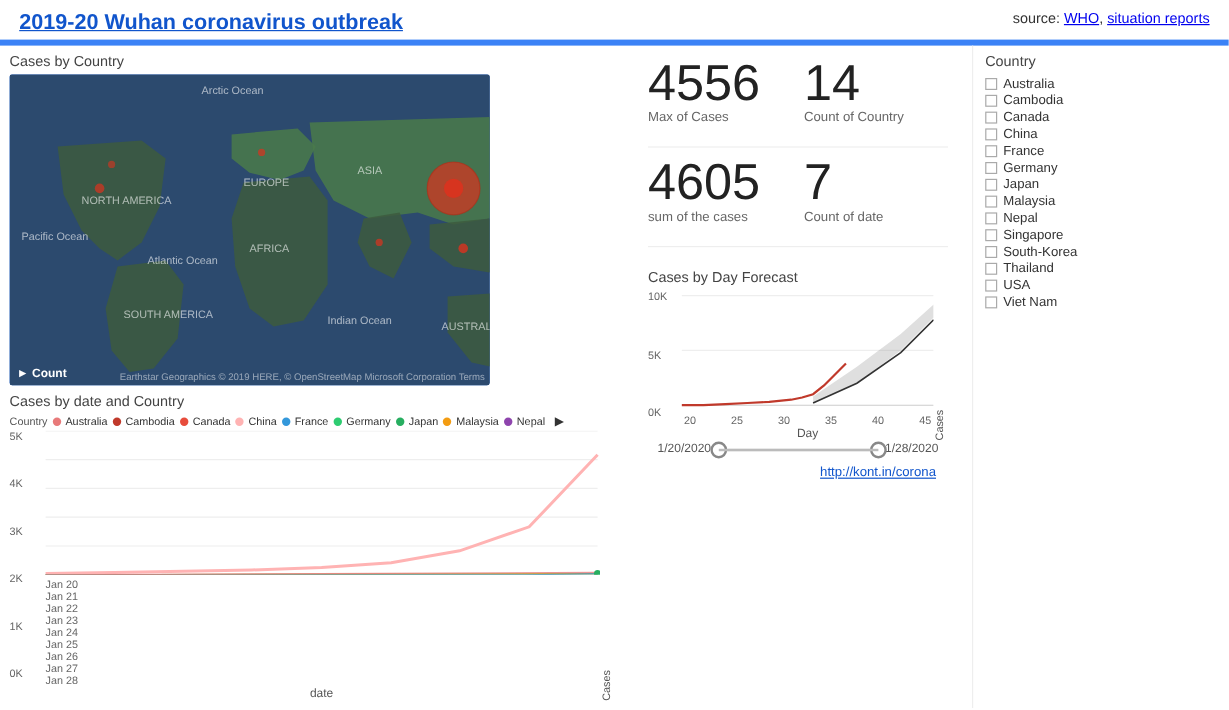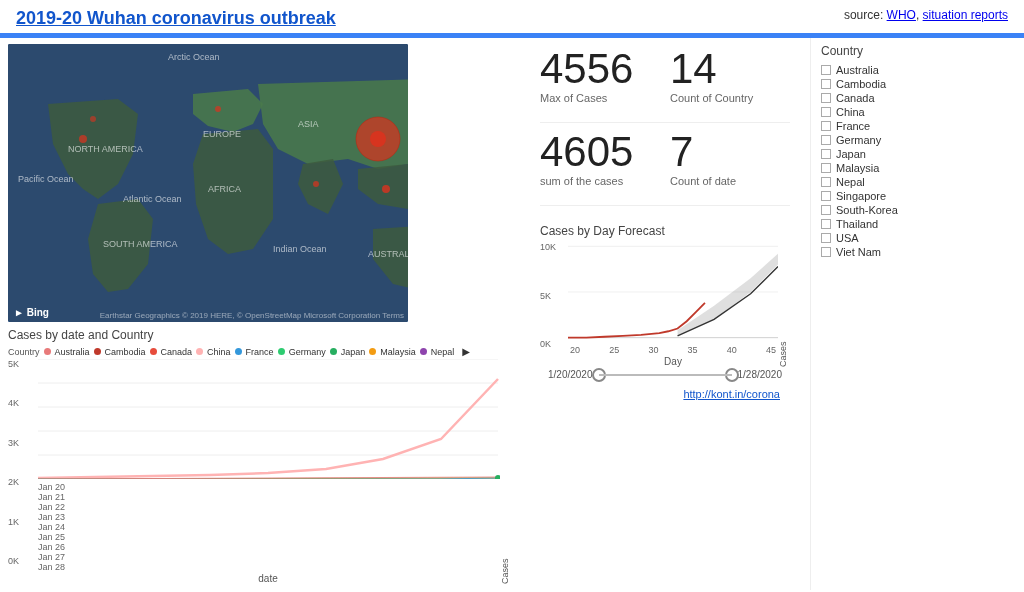--- a/index.html
+++ b/index.html
@@ -228,20 +228,21 @@
   <div>
     <span>source:</span>
     <a href="#">WHO</a>,
     <a href="#">situation reports</a>
   </div>
 </div>
 
 <div class="main-content">
 
   <div class="left-panel">
+    <div class="section-title">Cases by Country</div>
 
     <div class="map-container">
       <div class="map-bg">
 
         <svg width="504" height="280" style="position:absolute;top:0;left:0;">
 
           <rect width="504" height="280" fill="#2c4a6e"></rect>
 
           <path d="M 40 60 L 110 55 L 130 70 L 125 110 L 110 140 L 90 155 L 75 145 L 60 130 L 45 100 Z" fill="#3d5a3e" opacity="0.85"></path>
 
@@ -281,21 +282,21 @@
         <span class="map-label label-pacific">Pacific Ocean</span>
         <span class="map-label label-atlantic">Atlantic Ocean</span>
         <span class="map-label label-north-am">NORTH AMERICA</span>
         <span class="map-label label-south-am">SOUTH AMERICA</span>
         <span class="map-label label-europe">EUROPE</span>
         <span class="map-label label-africa">AFRICA</span>
         <span class="map-label label-asia">ASIA</span>
         <span class="map-label label-indian">Indian Ocean</span>
         <span class="map-label label-australia">AUSTRALIA</span>
 
-        <div class="bing-logo">► Bing</div>
+        <div class="bing-logo">► Count</div>
         <div class="map-credit">Earthstar Geographics © 2019 HERE, © OpenStreetMap Microsoft Corporation Terms</div>
       </div>
     </div>
 
     <div style="margin-top: 6px;">
       <div class="section-title">Cases by date and Country</div>
       <div class="chart-legend">
         <span style="color:#555;">Country</span>
         <span class="legend-dot" style="background:#e87a7a;"></span>
         <span>Australia</span>

